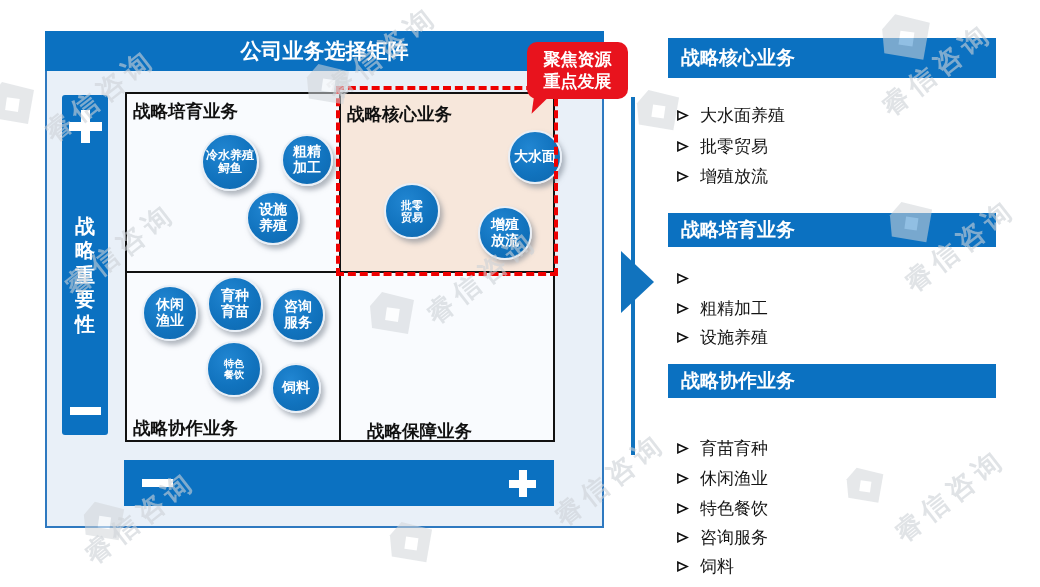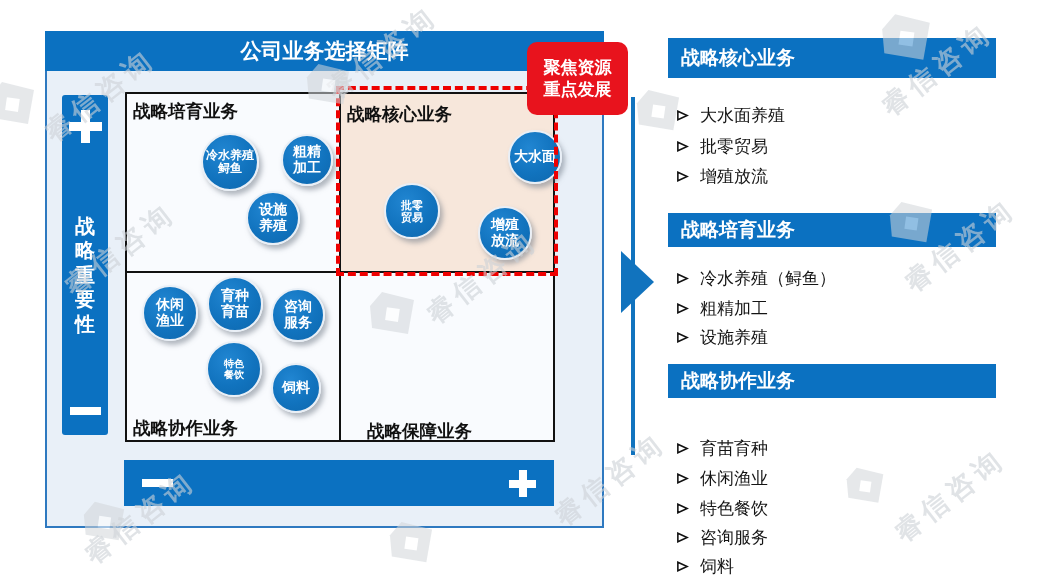--- a/index.html
+++ b/index.html
@@ -39,21 +39,21 @@
   .xaxis .label{color:#fff;font-size:20px;font-weight:bold;}
   .plus{position:relative;width:33px;height:33px;flex:none;}
   .plus i,.plus b{position:absolute;background:#fff;}
   .plus i{left:0;top:12px;width:33px;height:9px;}
   .plus b{left:12px;top:0;width:9px;height:33px;}
   .plus.sm{width:27px;height:27px;}
   .plus.sm i{top:10px;width:27px;height:8px;}
   .plus.sm b{left:10px;width:8px;height:27px;}
   .minus{width:31px;height:8px;background:#fff;flex:none;}
   
-  .callout{left:527px;top:42px;width:101px;height:73px;background:#e8131d;border-radius:10px;
+  .callout{left:527px;top:42px;width:101px;height:57px;background:#e8131d;border-radius:10px;
            display:flex;align-items:center;justify-content:center;z-index:20;}
   .callout span{color:#fff;font-size:17px;font-weight:bold;line-height:1.28;
                 white-space:pre-line;text-align:center;}
   .callout-tail{left:533px;top:93px;width:0;height:0;border-top:22px solid #e8131d;
                 border-right:17px solid transparent;transform:rotate(8deg);z-index:19;}
   
   .vline{left:631px;top:97px;width:4px;height:358px;background:#1173be;z-index:5;}
   .arrowhead{left:621px;top:251px;width:0;height:0;border-left:33px solid #1173be;
              border-top:31px solid transparent;border-bottom:31px solid transparent;z-index:6;}
   
@@ -188,21 +188,20 @@
     <svg class="bullet" width="13" height="13" viewBox="0 0 14 14">
       <path d="M2 2.5 L12 7 L2 11.5 Z" fill="none" stroke="#111" stroke-width="1.7"></path>
     </svg>
     <span>增殖放流</span>
   </div>
 
 <div class="abs p-item" style="top:265px;">
     <svg class="bullet" width="13" height="13" viewBox="0 0 14 14">
       <path d="M2 2.5 L12 7 L2 11.5 Z" fill="none" stroke="#111" stroke-width="1.7"></path>
     </svg>
-    <span>冷水养殖（鲟鱼）</span>
   </div>
 <div class="abs p-item" style="top:295px;">
     <svg class="bullet" width="13" height="13" viewBox="0 0 14 14">
       <path d="M2 2.5 L12 7 L2 11.5 Z" fill="none" stroke="#111" stroke-width="1.7"></path>
     </svg>
     <span>粗精加工</span>
   </div>
 <div class="abs p-item" style="top:324px;">
     <svg class="bullet" width="13" height="13" viewBox="0 0 14 14">
       <path d="M2 2.5 L12 7 L2 11.5 Z" fill="none" stroke="#111" stroke-width="1.7"></path>

